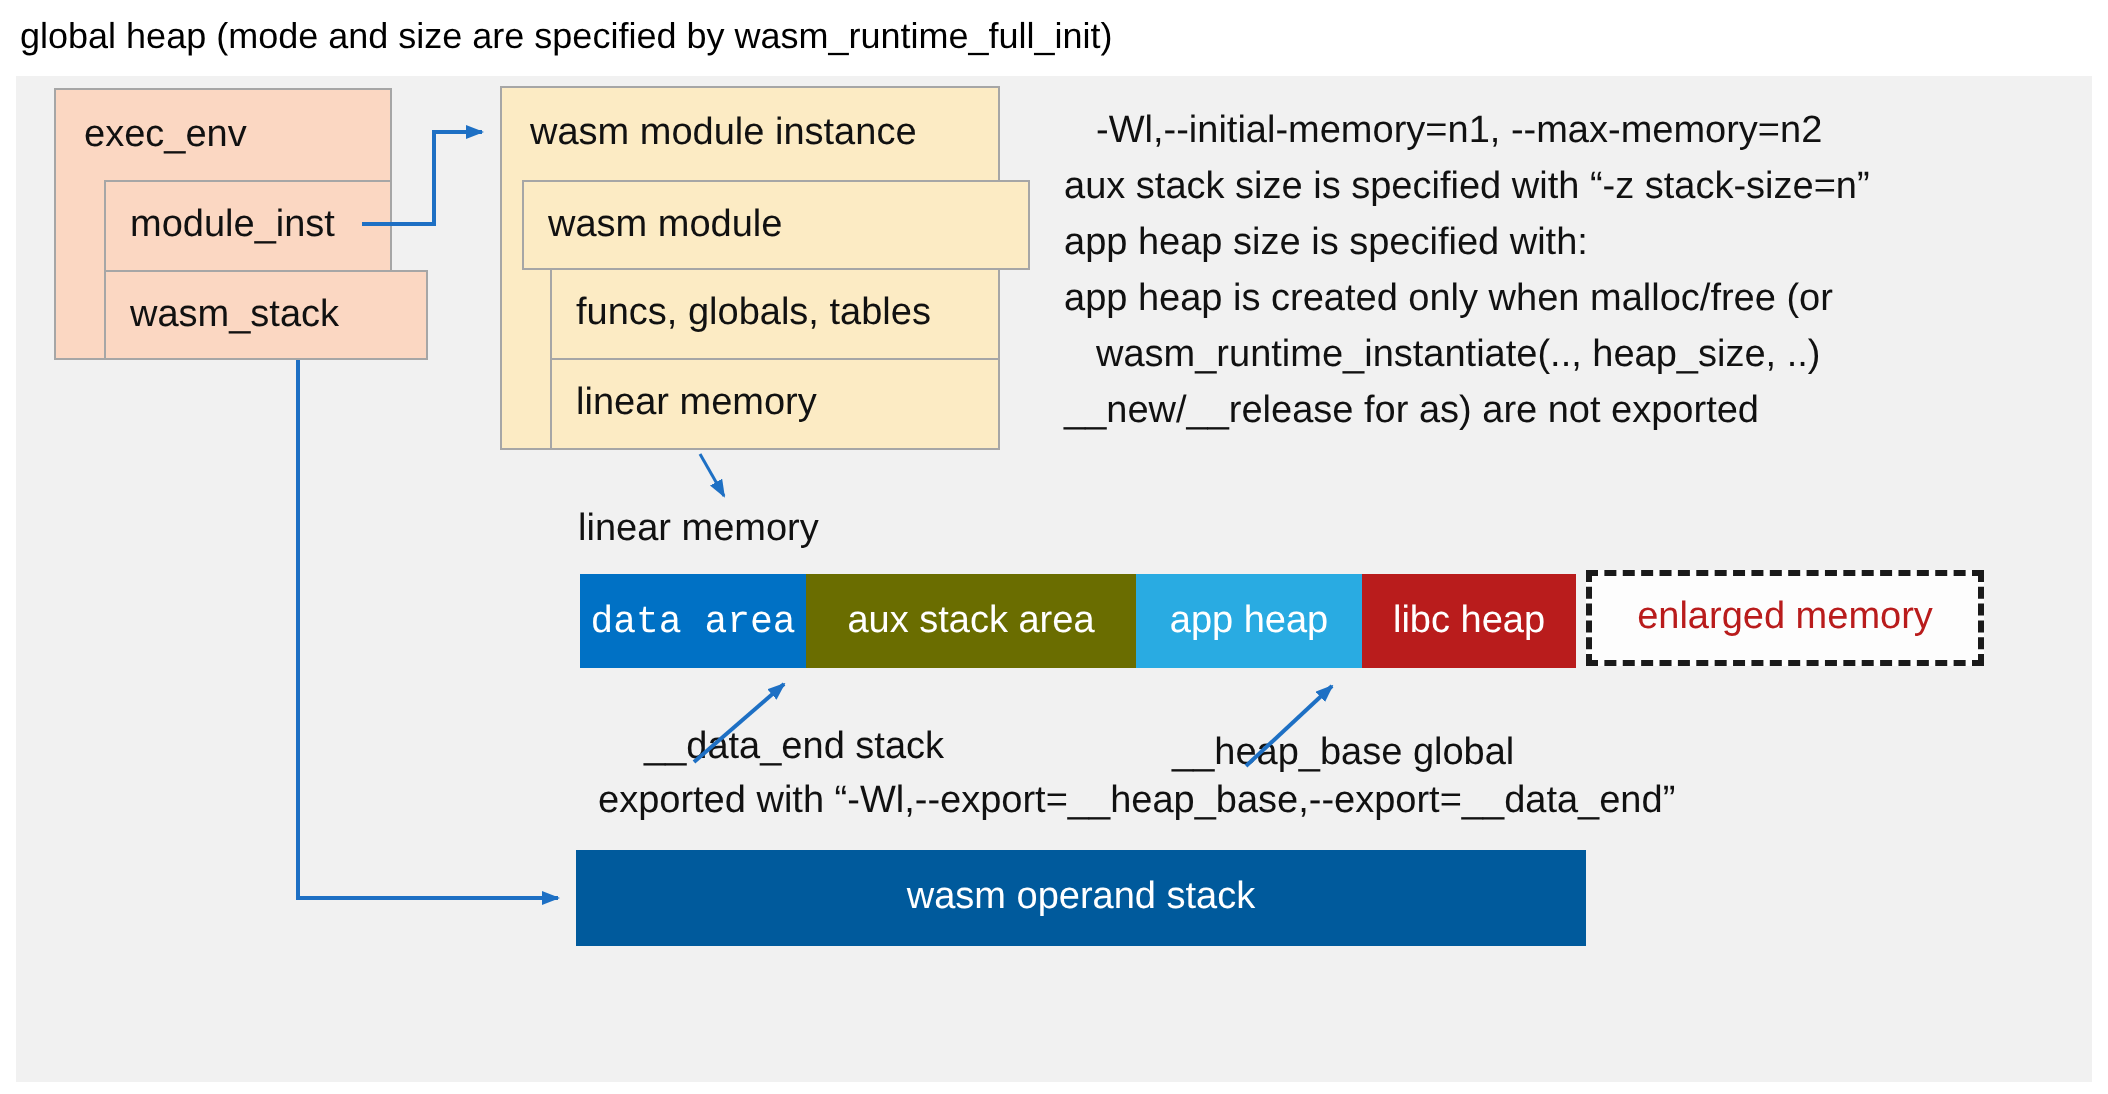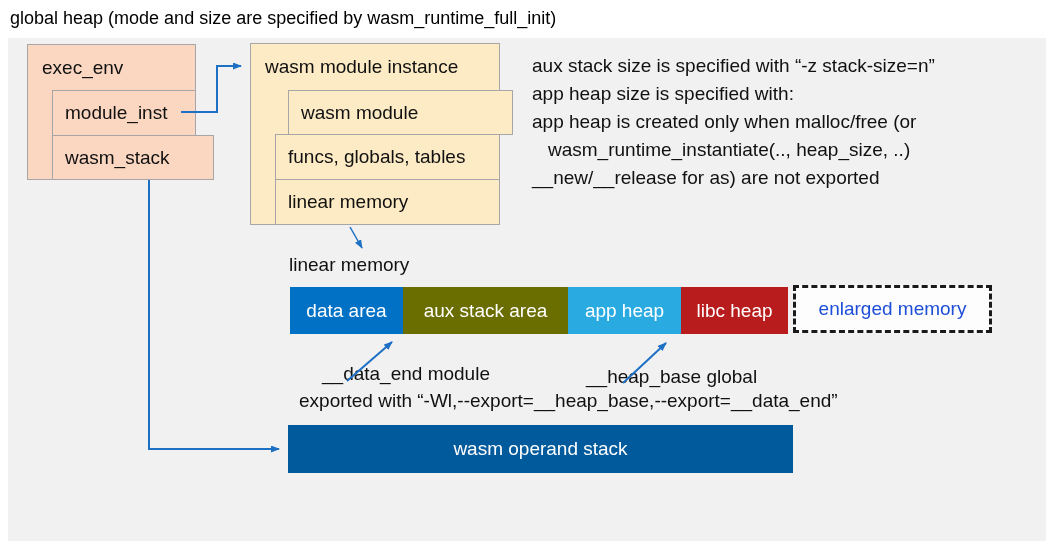--- a/index.html
+++ b/index.html
@@ -47,30 +47,30 @@
   #notes .indent { padding-left: 16px; }
 
   #linear-memory-label { left: 289px; top: 254px; font-size: 19px; }
 
   .mem-seg {
     top: 287px; height: 47px;
     color: #ffffff; font-size: 19px;
     display: flex; align-items: center; justify-content: center;
     white-space: nowrap;
   }
-  #seg-data-area  { left: 290px; width: 113px; background: #0071C5; }
+  #seg-data-area  { left: 290px; width: 113px; background: #0071C5; font-family: Liberation Mono, monospace; }
   #seg-aux-stack  { left: 403px; width: 165px; background: #6A6D00; }
   #seg-app-heap   { left: 568px; width: 113px; background: #29ABE2; }
   #seg-libc-heap  { left: 681px; width: 107px; background: #b91c1c; }
 
   #enlarged-memory {
     left: 793px; top: 285px; width: 199px; height: 48px;
     border: 3px dashed #1a1a1a;
     background: #FDFDFD;
-    color: #1d4ed8; font-size: 19px;
+    color: #b91c1c; font-size: 19px;
     display: flex; align-items: center; justify-content: center; text-align: right;
   }
 
   #data-end-label  { left: 322px; top: 363px; font-size: 19px; }
   #heap-base-label { left: 586px; top: 366px; font-size: 19px; }
   #exported-label  { left: 299px; top: 390px; font-size: 19px; white-space: nowrap; }
 
   #operand-stack-bar {
     left: 288px; top: 425px; width: 505px; height: 48px;
     background: #005A9C;
@@ -92,41 +92,42 @@
 
 <div class="abs struct-box exec-fill" style="left:27px; top:44px; width:169px; height:136px;">
   <div class="struct-head">exec_env</div>
 </div>
 <div class="abs struct-row exec-fill" style="left:52px; top:90px; width:144px; height:46px;">module_inst</div>
 <div class="abs struct-row exec-fill" style="left:52px; top:135px; width:162px; height:45px;">wasm_stack</div>
 
 <div class="abs struct-box module-fill" style="left:250px; top:43px; width:250px; height:182px;">
   <div class="struct-head">wasm module instance</div>
 </div>
-<div class="abs struct-row module-fill" style="left:288px; top:90px; width:225px; height:45px;">wasm module</div>
+<div class="abs struct-row module-fill" style="left:261px; top:90px; width:254px; height:45px;">wasm module</div>
 <div class="abs struct-row module-fill" style="left:275px; top:134px; width:225px; height:46px;">funcs, globals, tables</div>
 <div class="abs struct-row module-fill" style="left:275px; top:179px; width:225px; height:46px;">linear memory</div>
 
 <div class="abs" id="notes">
+  <div class="note-line indent">-Wl,--initial-memory=n1, --max-memory=n2</div>
   <div class="note-line">aux stack size is specified with “-z stack-size=n”</div>
   <div class="note-line">app heap size is specified with:</div>
   <div class="note-line">app heap is created only when malloc/free (or</div>
   <div class="note-line indent">wasm_runtime_instantiate(.., heap_size, ..)</div>
   <div class="note-line">__new/__release for as) are not exported</div>
 </div>
 
 <div class="abs" id="linear-memory-label">linear memory</div>
 
 <div class="abs mem-seg" id="seg-data-area">data area</div>
 <div class="abs mem-seg" id="seg-aux-stack">aux stack area</div>
 <div class="abs mem-seg" id="seg-app-heap">app heap</div>
 <div class="abs mem-seg" id="seg-libc-heap">libc heap</div>
 <div class="abs" id="enlarged-memory">enlarged memory</div>
 
-<div class="abs" id="data-end-label">__data_end module</div>
+<div class="abs" id="data-end-label">__data_end stack</div>
 <div class="abs" id="heap-base-label">__heap_base global</div>
 <div class="abs" id="exported-label">exported with “-Wl,--export=__heap_base,--export=__data_end”</div>
 
 <div class="abs" id="operand-stack-bar">wasm operand stack</div>
 
 <div class="abs" id="operand-note">
 </div>
 
 <svg class="abs" id="arrow-layer" width="1054" height="547" viewBox="0 0 1054 547">
   <defs>

